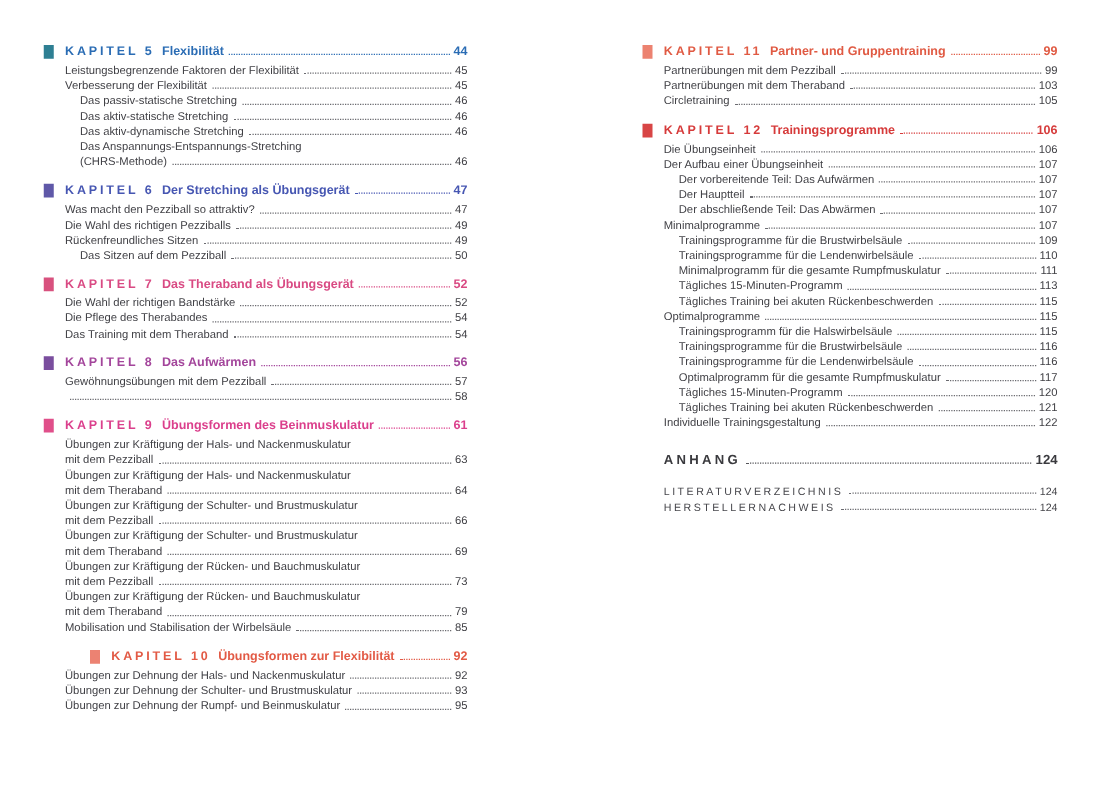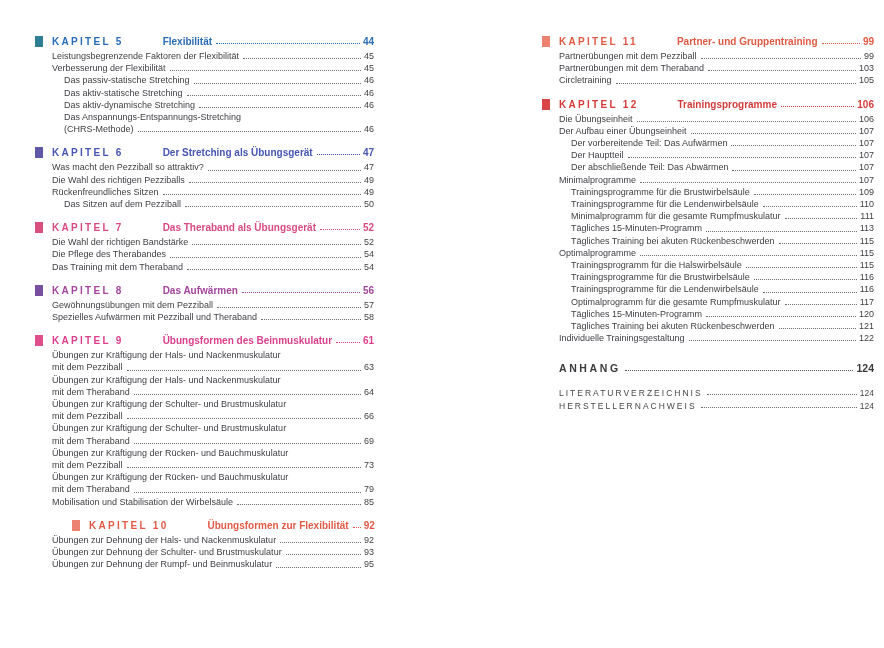--- a/index.html
+++ b/index.html
@@ -6,40 +6,40 @@
   html, body { width: 884px; height: 648px; }
   body {
     background: #ffffff;
     font-family: "Liberation Sans", sans-serif;
     position: relative;
     overflow: hidden;
   }
   .page { position: absolute; inset: 0; background: #ffffff; }
   .col { position: absolute; top: 36px; }
   .col-left  { left: 35px;  width: 339px; }
-  .col-right { left: 542px; width: 332px; }
+  .col-right { left: 514px; width: 332px; }
 
   .chapter-section { margin-bottom: 12px; }
 
   .chapter-header {
     display: flex;
     align-items: baseline;
     font-size: 10px;
     font-weight: 700;
     margin-bottom: 3px;
     white-space: nowrap;
   }
   .chapter-marker {
     width: 8px; height: 11px;
     flex: none;
     align-self: center;
     margin-right: 9px;
   }
   .chapter-label { letter-spacing: 2.3px; margin-right: 6px; text-align: center; }
-  .chapter-title { font-weight: 700; margin-left: 33px; }
+  .chapter-title { font-weight: 700; }
   .chapter-page { font-weight: 700; }
 
   .leader {
     flex: 1 1 auto;
     min-width: 8px;
     border-bottom: 1.5px dotted currentColor;
     align-self: flex-end;
     margin: 0 3px 3px 4px;
   }
 
@@ -191,21 +191,20 @@
           <span class="chapter-title">Das Aufwärmen</span>
           <span class="leader"></span>
           <span class="chapter-page">56</span>
         </div>
         <div class="toc-entry lvl1">
           <span class="entry-text">Gewöhnungsübungen mit dem Pezziball</span>
           <span class="leader"></span>
           <span class="entry-page">57</span>
         </div>
         <div class="toc-entry lvl1">
-          <span class="entry-text">Spezielles Aufwärmen mit Pezziball und Theraband</span>
           <span class="leader"></span>
           <span class="entry-page">58</span>
         </div>
       </section>
       <section class="chapter-section">
         <div class="chapter-header" style="color: rgb(219, 63, 140);">
           <span class="chapter-marker" style="background: rgb(224, 79, 138);"></span>
           <span class="chapter-label">KAPITEL 9</span>
           <span class="chapter-title">Übungsformen des Beinmuskulatur</span>
           <span class="leader"></span>

